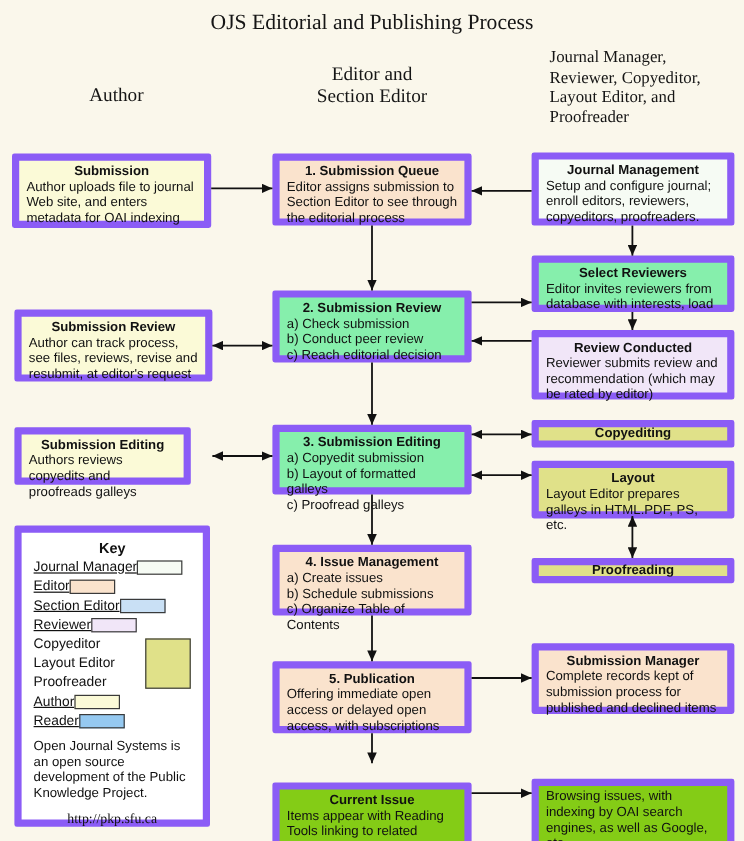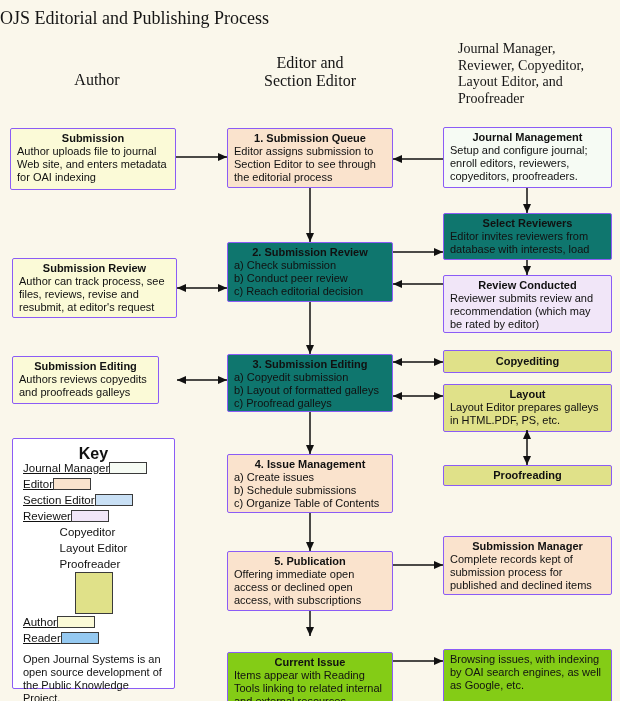--- a/index.html
+++ b/index.html
@@ -1,33 +1,33 @@
 <!DOCTYPE html>
 <html><head>
 <meta charset="utf-8">
 <style>
   html,body{margin:0;padding:0;}
   .stage{position:relative;width:620px;height:701px;background:#FAF7EB;
          font-family:"Liberation Sans",sans-serif;color:#111;overflow:hidden;}
   .h-serif{font-family:"Liberation Serif",serif;color:#151515;}
-  #title{position:absolute;top:8px;left:0;width:620px;text-align:left;font-size:18px;}
+  #title{position:absolute;top:8px;left:0;width:620px;text-align:center;font-size:18px;}
   #hAuthor{position:absolute;top:71px;left:37px;width:120px;text-align:center;font-size:16px;}
   #hEditor{position:absolute;top:54px;left:230px;width:160px;text-align:center;font-size:16px;line-height:18px;}
   #hRoles{position:absolute;top:41px;left:458px;width:156px;font-size:14px;line-height:16.5px;}
   #hEditor span,#hRoles span{display:block;}
 
-  .box{position:absolute;border:1px solid #8b5cf6;border-radius:2px;
+  .box{position:absolute;border:6px solid #8b5cf6;border-radius:2px;
        padding:3px 6px;box-sizing:border-box;}
   .bt{font-weight:bold;font-size:11px;line-height:13px;text-align:center;}
   .bb{font-size:11px;line-height:13px;}
   .tonly{display:flex;align-items:center;justify-content:center;padding:0;}
 
   .c-author{background:#FBFAD7;}
   .c-editor{background:#FAE3CD;}
-  .c-se{background:#0f766e;}
+  .c-se{background:#86efac;}
   .c-rev{background:#F1E6F8;}
   .c-k{background:#E0E189;}
   .c-reader{background:#84cc16;margin-top:16px;}
   .c-jm{background:#F6FBF4;}
 
   #bA1{left:10px;top:128px;width:166px;height:62px}
   #bA2{left:12px;top:258px;width:165px;height:60px}
   #bA3{left:12px;top:356px;width:147px;height:48px}
   #bM1{left:227px;top:128px;width:166px;height:60px}
   #bM2{left:227px;top:242px;width:166px;height:60px}
@@ -39,23 +39,23 @@
   #bR2{left:443px;top:213px;width:169px;height:47px}
   #bR3{left:443px;top:275px;width:169px;height:58px}
   #bR4{left:443px;top:350px;width:169px;height:23px}
   #bR5{left:443px;top:384px;width:169px;height:48px}
   #bR6{left:443px;top:465px;width:169px;height:21px}
   #bR7{left:443px;top:536px;width:169px;height:59px}
   #bR8{left:443px;top:633px;width:169px;height:59px}
 
   #keybox{left:12px;top:438px;width:163px;height:251px;background:#FFFFFF;
           padding:6px 10px;}
-  .ktitle{font-weight:bold;font-size:16px;text-align:center;height:15px;}
+  .ktitle{font-weight:bold;font-size:12px;text-align:center;height:15px;}
   .krow{display:flex;justify-content:flex-start;align-items:center;height:16px;font-size:11.5px;text-decoration:underline;}
-  .krow3{display:flex;justify-content:space-between;align-items:center;flex-direction:column;}
+  .krow3{display:flex;justify-content:space-between;align-items:center;}
   .klabels3 div{height:16px;font-size:11.5px;display:flex;align-items:center;}
   .ksw{width:38px;height:12px;border:1px solid #3a3a3a;box-sizing:border-box;flex:0 0 auto;}
   .ksw.tall{height:42px;}
   .knote{font-size:11px;line-height:13px;margin-top:7px;}
   .kurl{font-size:11.5px;text-align:center;margin-top:9px;font-family:Liberation Serif, serif;}
 
   svg.arrows{position:absolute;left:0;top:0;pointer-events:none;}
   svg.arrows line{stroke:#111;stroke-width:1.5;}
 </style>
 </head>
@@ -107,21 +107,21 @@
     <div class="bb">c) Proofread galleys</div>
   </div>
   <div class="box c-editor" id="bM4">
     <div class="bt">4. Issue Management</div>
     <div class="bb">a) Create issues</div>
     <div class="bb">b) Schedule submissions</div>
     <div class="bb">c) Organize Table of Contents</div>
   </div>
   <div class="box c-editor" id="bM5">
     <div class="bt">5. Publication</div>
-    <div class="bb">Offering immediate open access or declined open access, with subscriptions</div>
+    <div class="bb">Offering immediate open access or delayed open access, with subscriptions</div>
   </div>
   <div class="box c-reader" id="bM6">
     <div class="bt">Current Issue</div>
     <div class="bb">Items appear with Reading Tools linking to related internal and external resources</div>
   </div>
 
   <div class="box c-jm" id="bR1">
     <div class="bt">Journal Management</div>
     <div class="bb">Setup and configure journal; enroll editors, reviewers, copyeditors, proofreaders.</div>
   </div>

